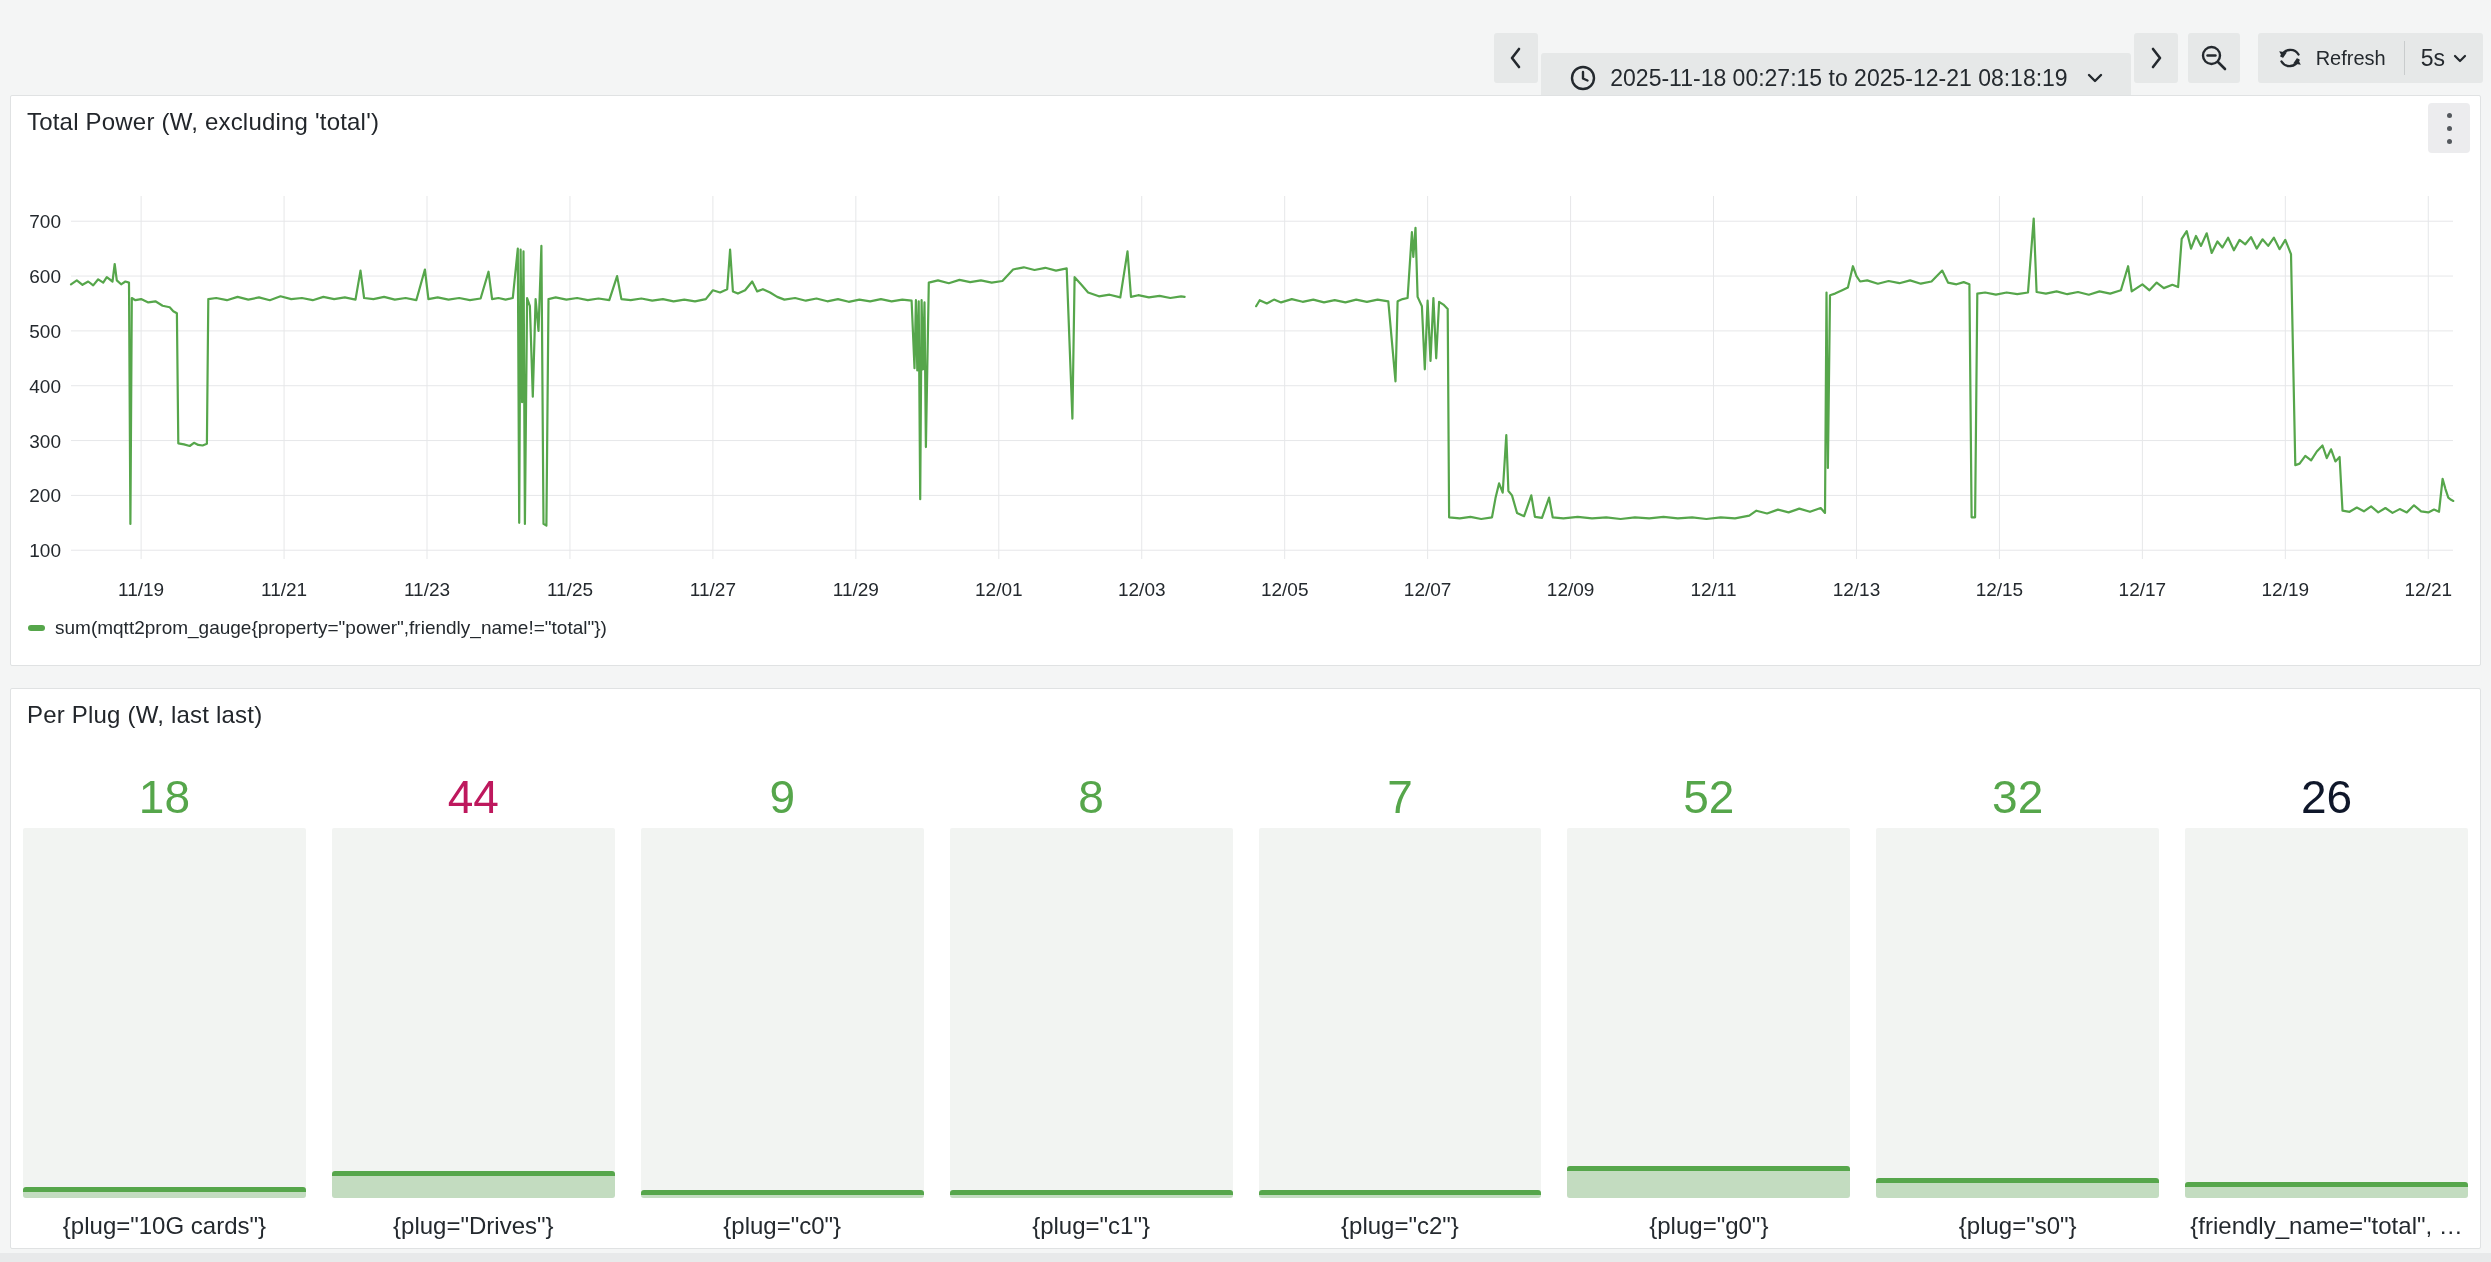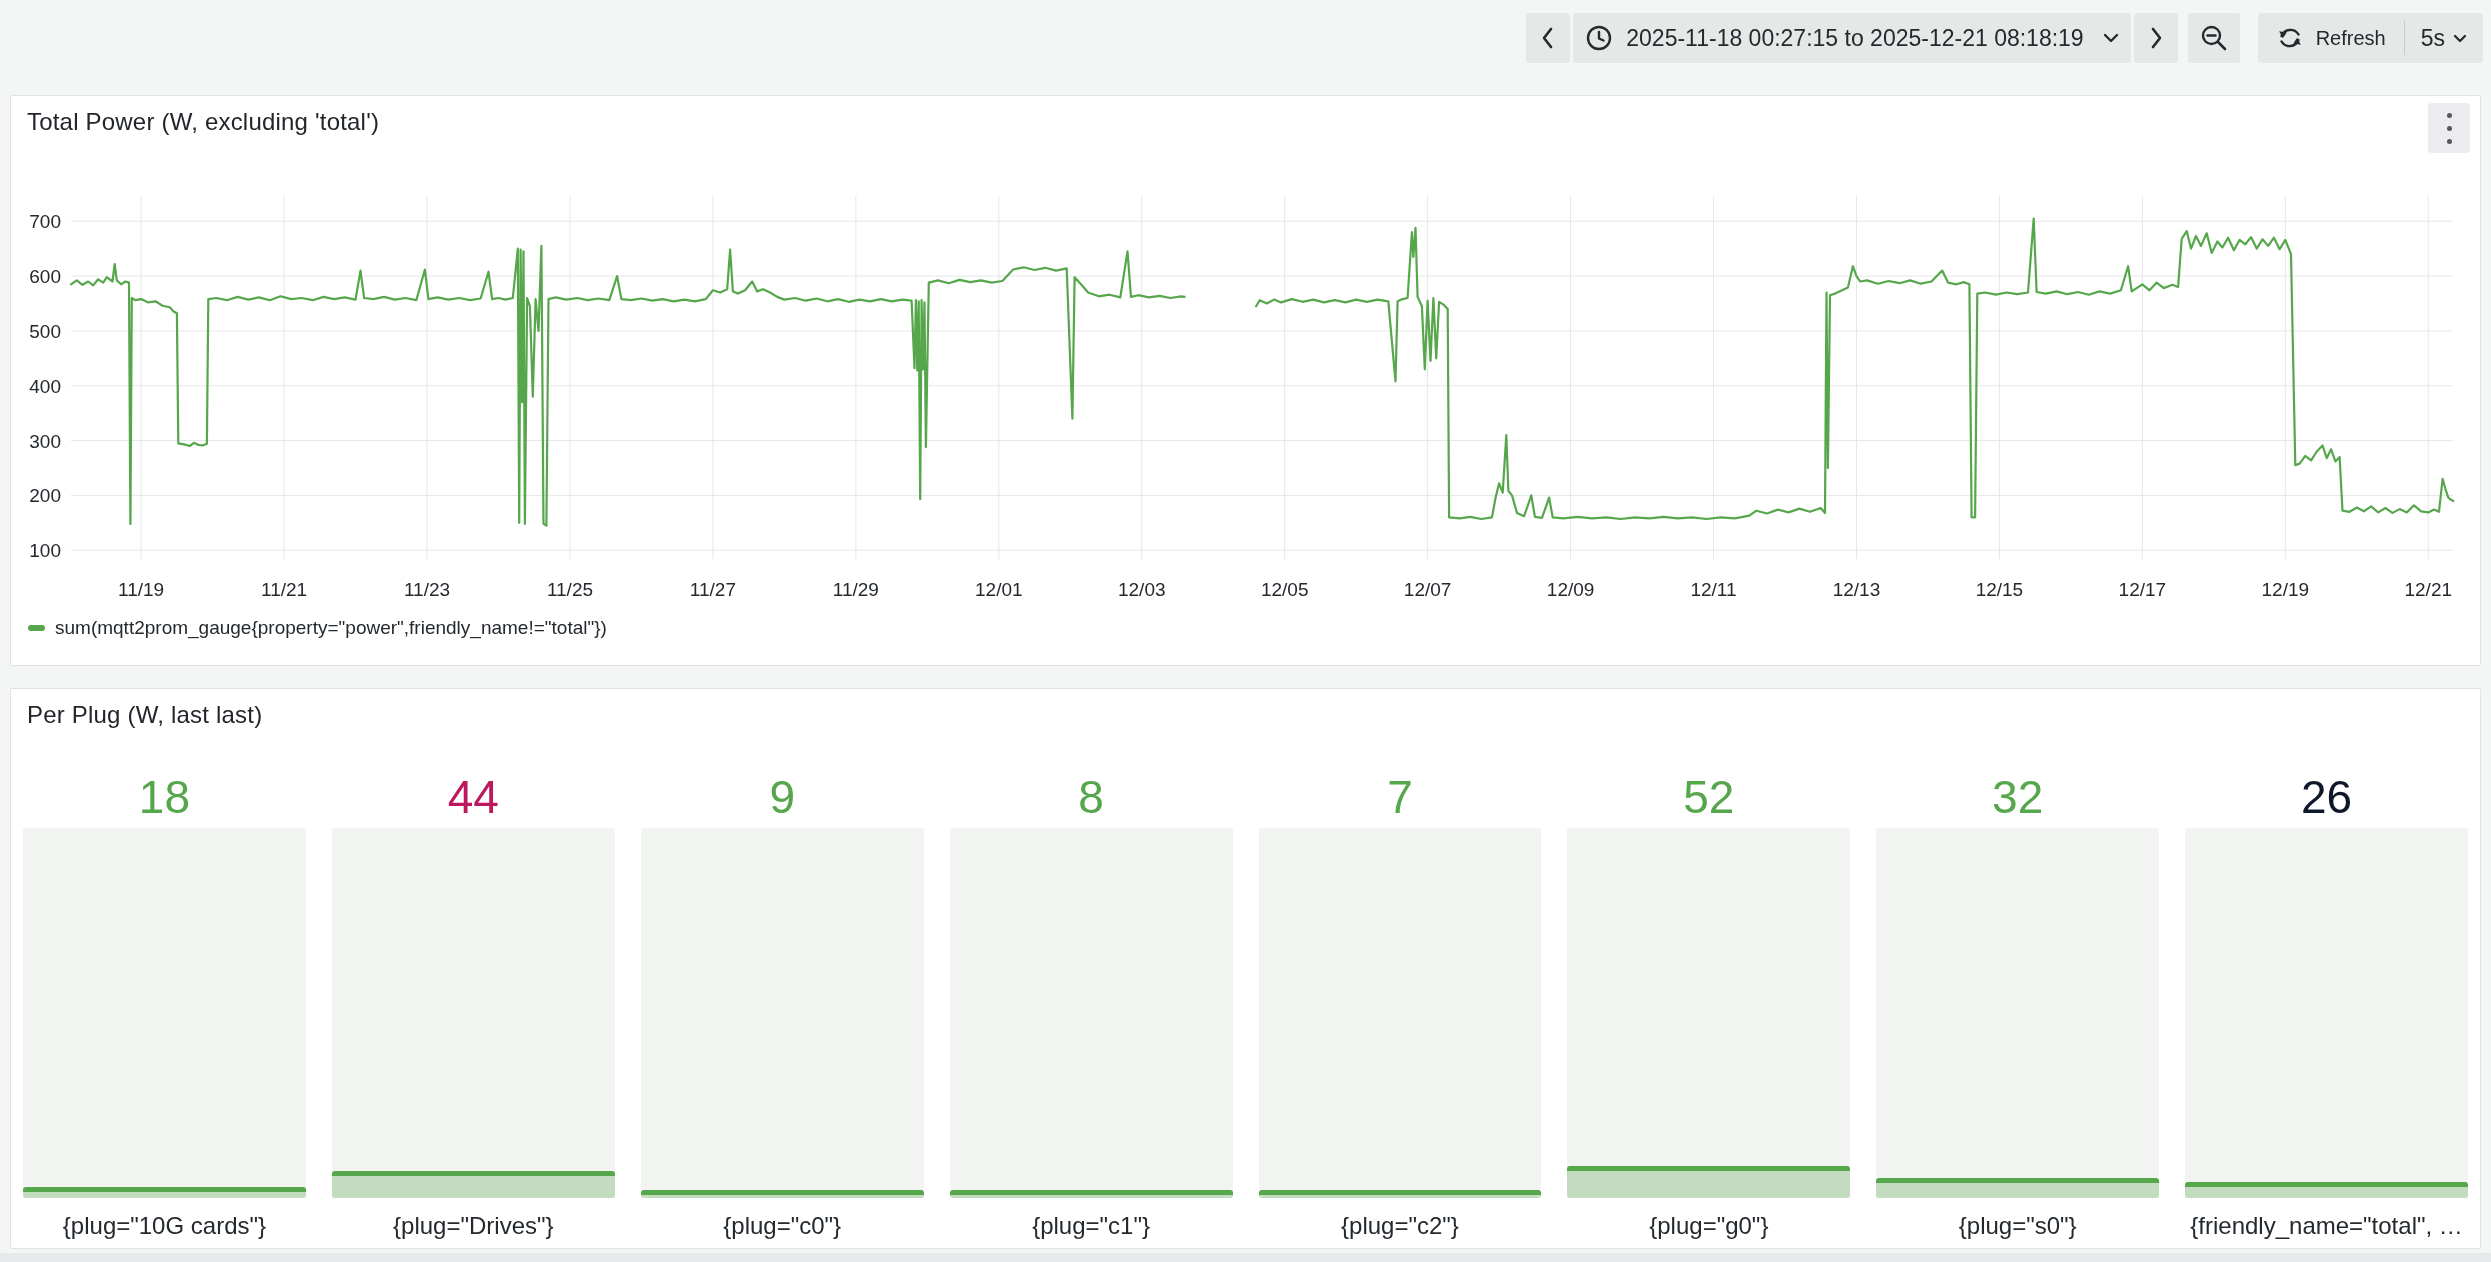--- a/index.html
+++ b/index.html
@@ -12,21 +12,21 @@
   
   .toolbar{position:absolute;top:13px;right:8px;display:flex;align-items:center;}
   .tb-btn{
     height:50px;background:#e6e8e8;border:none;border-radius:3px;
     display:flex;align-items:center;justify-content:center;
     font-family:inherit;font-size:23px;font-weight:500;color:#24292e;cursor:pointer;
   }
   .tb-btn + .tb-btn{margin-left:3px;}
   .tb-btn.narrow{width:44px;}
   .tb-btn.zoomout{width:52px;margin-left:10px;}
-  .tb-time{padding:0 12px;gap:13px;}
+  .tb-time{padding:0 28px;gap:13px;margin-top:40px;}
   .tb-time .caret{margin-left:6px;}
   .refresh-group{display:flex;align-items:stretch;margin-left:18px;background:#e6e8e8;border-radius:3px;height:50px;}
   .refresh-main{display:flex;align-items:center;gap:12px;padding:0 18px;font-size:20px;font-weight:500;cursor:pointer;}
   .refresh-divider{width:1px;background:#c9cccd;margin:8px 0;}
   .refresh-interval{display:flex;align-items:center;gap:8px;padding:0 16px;font-size:23px;font-weight:500;cursor:pointer;}
   .icon{display:inline-flex;align-items:center;justify-content:center;}
   .icon svg{display:block;}
   
   .panel{position:absolute;left:10px;width:2469px;background:#ffffff;border:1px solid #e0e2e3;border-radius:2px;}
   .panel-1{top:95px;height:569px;}

